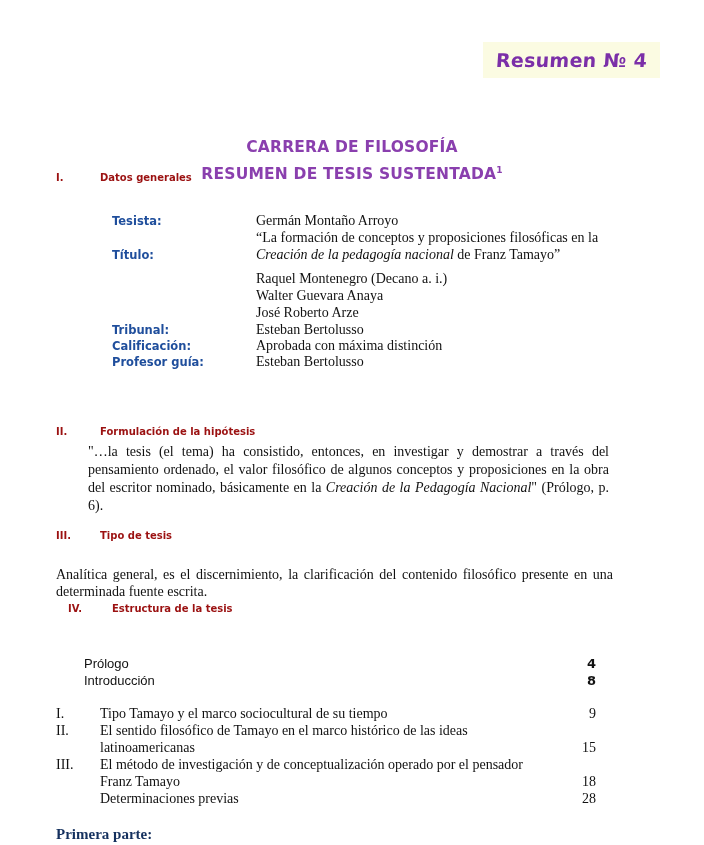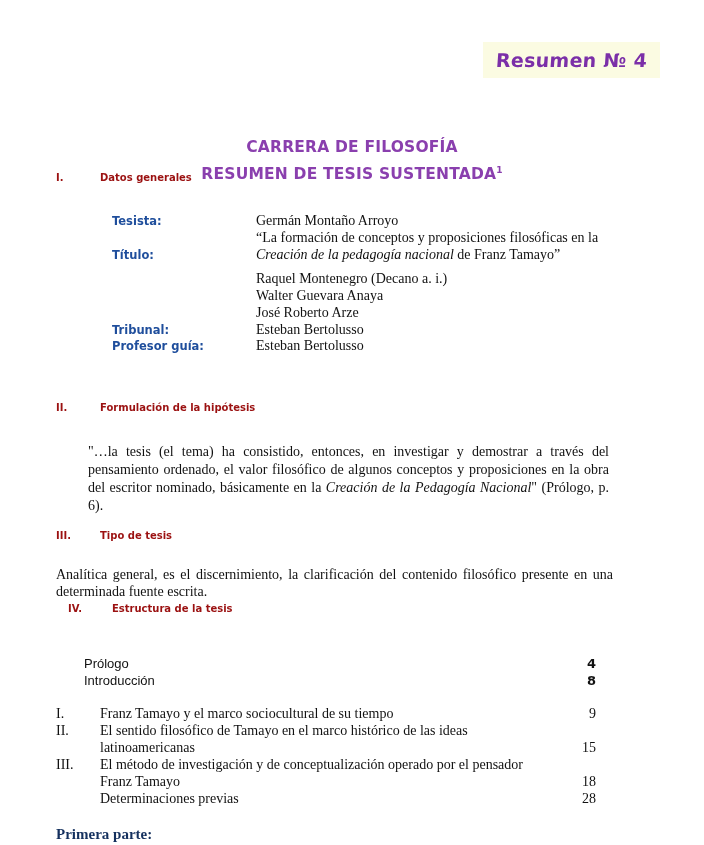--- a/index.html
+++ b/index.html
@@ -229,29 +229,33 @@
   <div class="field-row">
     <div class="field-label"><span>Tribunal</span><span class="colon">:</span></div>
     <div class="field-value multi">
       <div>Raquel Montenegro (Decano a. i.)</div>
       <div>Walter Guevara Anaya</div>
       <div>José Roberto Arze</div>
       <div>Esteban Bertolusso</div>
     </div>
   </div>
 
+  <div class="field-row">
+    <div class="field-label"><span>Calificación</span><span class="colon">:</span></div>
+    <div class="field-value">Aprobada con máxima distinción</div>
+  </div>
 
   <div class="field-row">
     <div class="field-label"><span>Profesor guía</span><span class="colon">:</span></div>
     <div class="field-value">Esteban Bertolusso</div>
   </div>
 
 </div>
 
-<div class="section-head" style="top:402px;">
+<div class="section-head" style="top:426px;">
   <span class="num">II.</span><span>Formulación de la hipótesis</span>
 </div>
 
 <div class="quote-block" style="top:443px;"><span>"…la tesis (el tema) ha consistido, entonces, en investigar y demostrar a través del pensamiento ordenado, el valor filosófico de algunos conceptos y proposiciones en la obra del escritor nominado, básicamente en la </span><i>Creación de la Pedagogía Nacional</i><span>" (Prólogo, p. 6).</span></div>
 
 <div class="section-head" style="top:530px;">
   <span class="num">III.</span><span>Tipo de tesis</span>
 </div>
 
 <div class="para" style="top:566px;">Analítica general, es el discernimiento, la clarificación del contenido filosófico presente en una determinada fuente escrita.</div>
@@ -271,21 +275,21 @@
   <div class="toc-row front">
     <div class="toc-num"></div>
     <div class="toc-text">Introducción</div>
     <div class="toc-page">8</div>
   </div>
 
   <div class="toc-gap"></div>
 
   <div class="toc-row">
     <div class="toc-num">I.</div>
-    <div class="toc-text">Franz Tamayo y el marco sociocultural de su tiempo</div>
+    <div class="toc-text">Tipo Tamayo y el marco sociocultural de su tiempo</div>
     <div class="toc-page">9</div>
   </div>
 
   <div class="toc-row">
     <div class="toc-num">II.</div>
     <div class="toc-text">El sentido filosófico de Tamayo en el marco histórico de las ideas</div>
     <div class="toc-page"></div>
   </div>
   <div class="toc-row">
     <div class="toc-num"></div>

